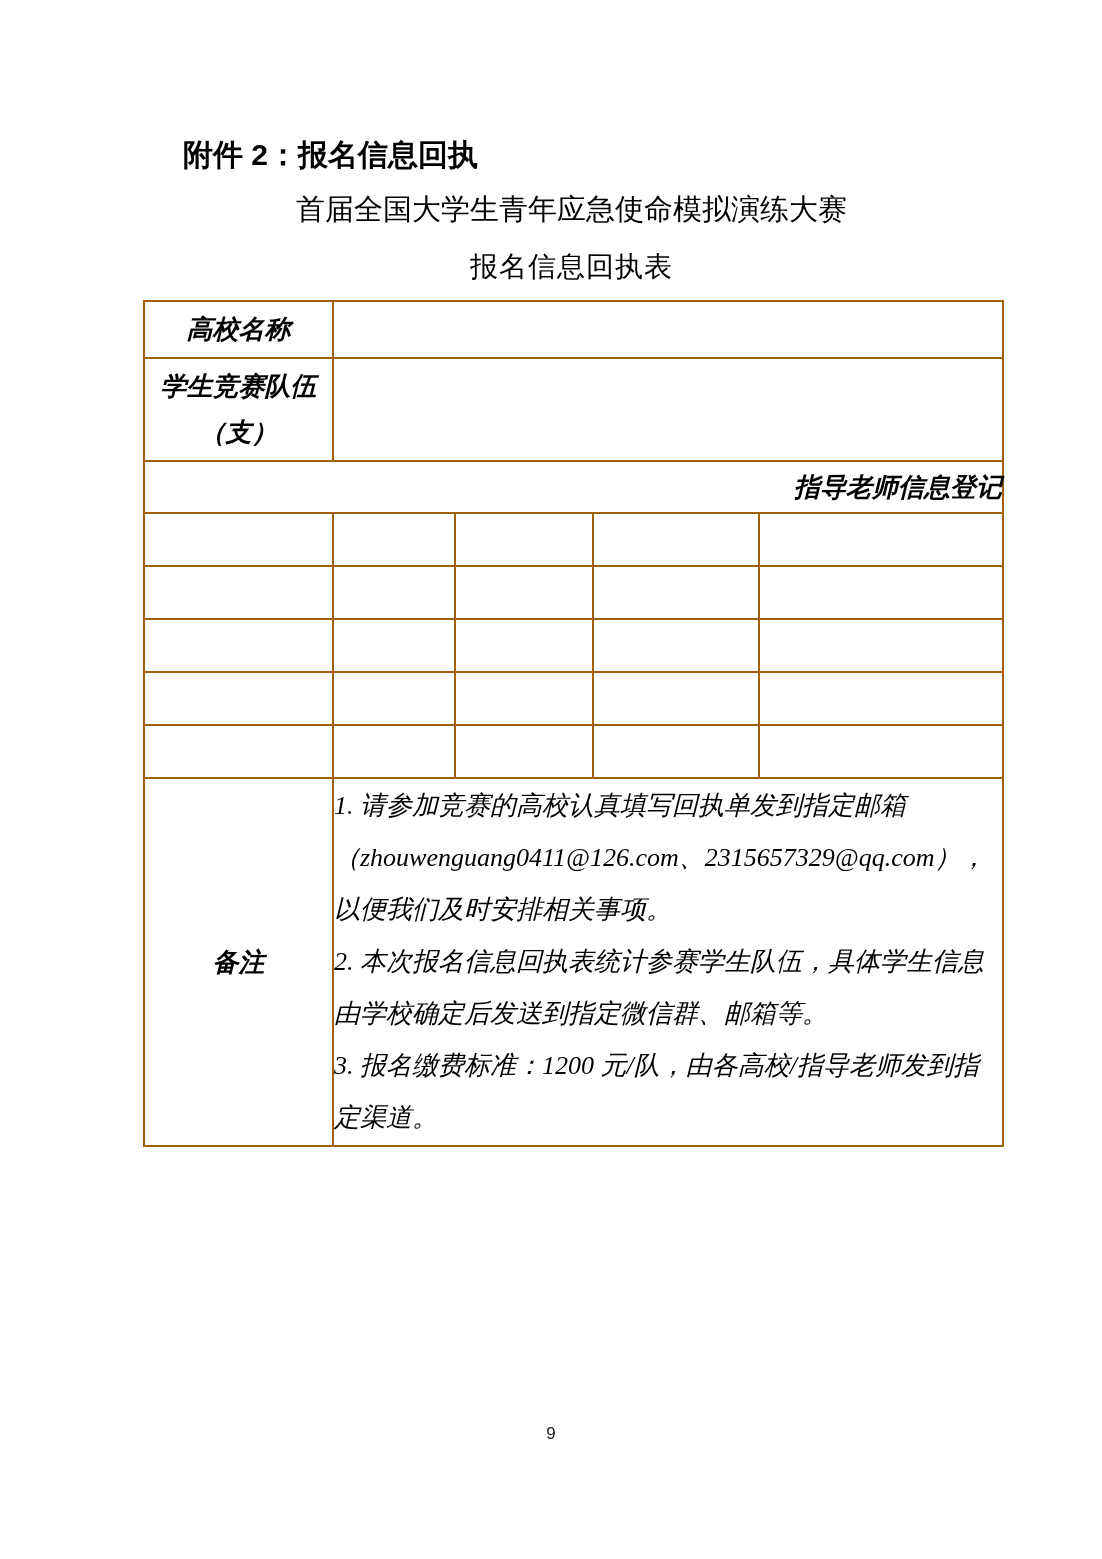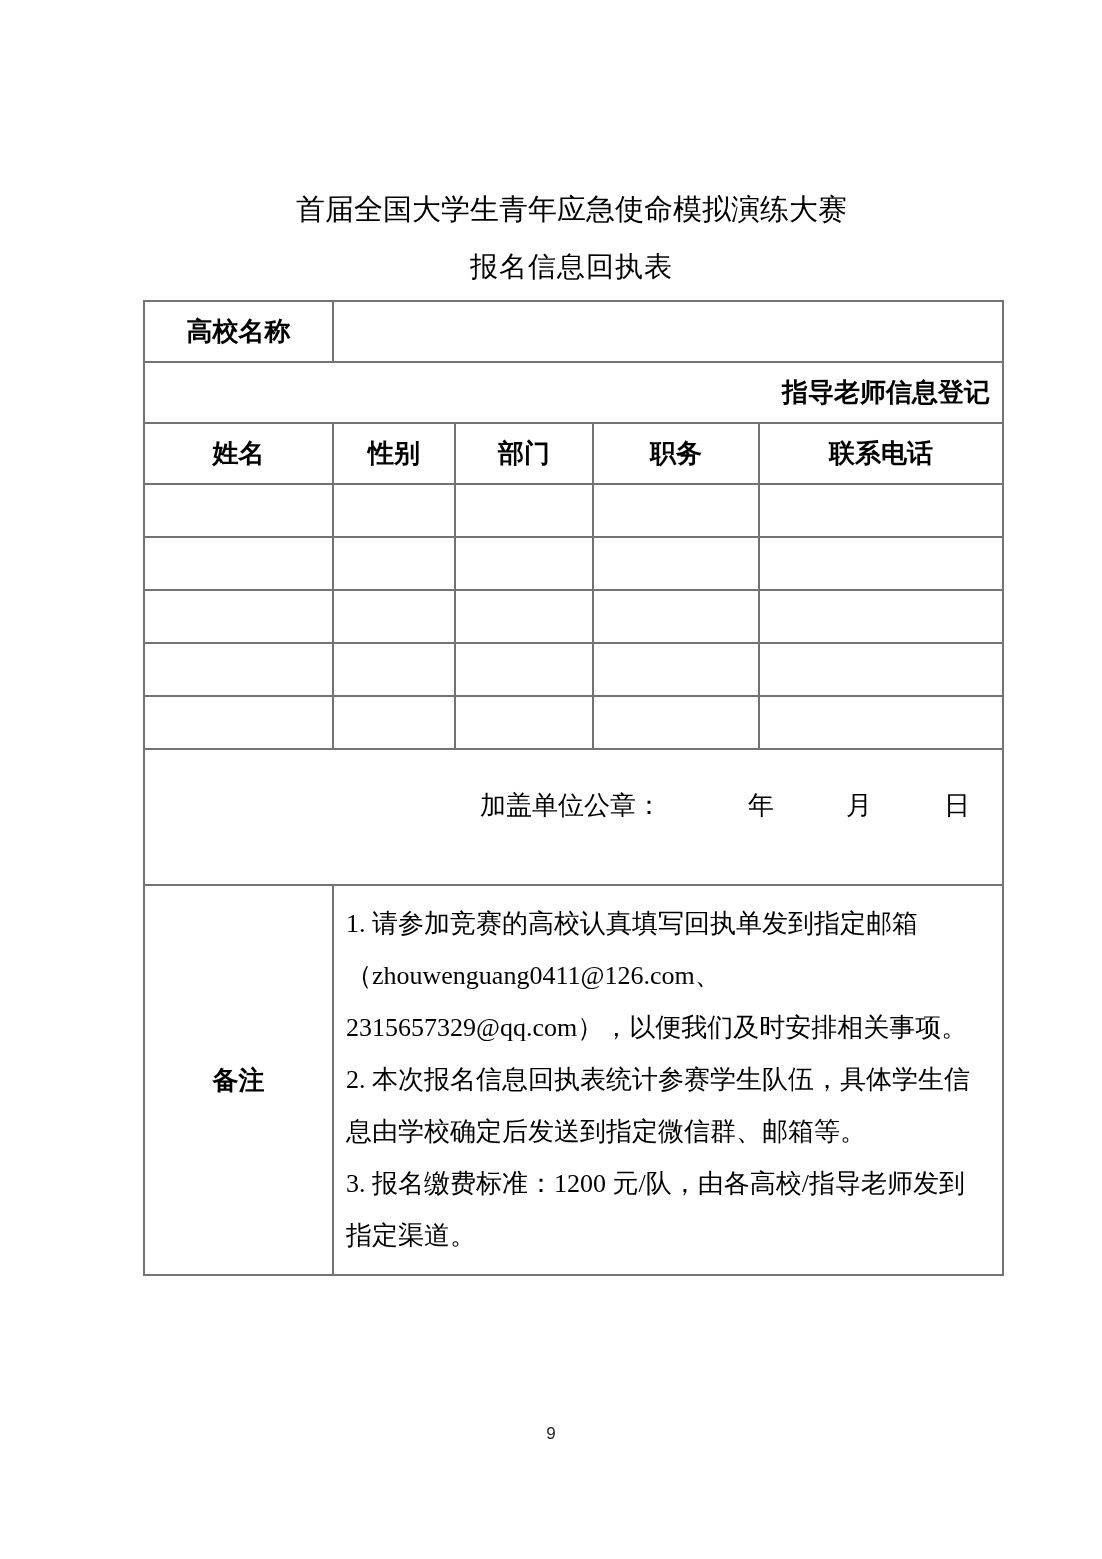--- a/index.html
+++ b/index.html
@@ -48,23 +48,24 @@
   table.form-table {
     position: absolute;
     left: 143px;
     top: 300px;
     width: 859px;
     border-collapse: collapse;
     table-layout: fixed;
     font-family: "Liberation Serif", serif;
   }
   table.form-table td {
-    border: 2px solid #737373;
-    padding: 12px;
+    border: 2px solid #a16207;
+    padding: 0;
     vertical-align: middle;
+    font-style: italic;
   }
   .label-cell {
     text-align: center;
     font-weight: bold;
     font-size: 26px;
   }
   .row-university td     { height: 57px; }
   .row-teamcount td      { height: 103px; }
   .row-section td        { height: 52px; text-align: right; }
   .row-colheads td       { height: 55px; }
@@ -106,98 +107,89 @@
     font-family: "Liberation Sans", sans-serif;
     font-size: 17px;
     color: #222222;
   }
 </style>
 </head>
 <body>
 
 <div class="page">
 
+  <div class="attachment-title">附件 2：报名信息回执</div>
   <div class="event-title">首届全国大学生青年应急使命模拟演练大赛</div>
   <div class="form-title">报名信息回执表</div>
 
   <table class="form-table">
     <colgroup>
       <col style="width:189px">
       <col style="width:122px">
       <col style="width:138px">
       <col style="width:166px">
       <col style="width:244px">
     </colgroup>
 
     <tbody>
         <tr class="row-university">
       <td class="label-cell">高校名称</td>
       <td colspan="4"></td>
     </tr>
 
+    <tr class="row-teamcount">
+      <td class="label-cell">
+        <div class="teamcount-line">学生竞赛队伍</div>
+        <div class="teamcount-line">（支）</div>
+      </td>
+      <td colspan="4"></td>
+    </tr>
 
     <tr class="row-section">
       <td colspan="5" class="label-cell">指导老师信息登记</td>
     </tr>
 
-    <tr class="row-colheads">
-      <td class="label-cell">姓名</td>
-      <td class="label-cell">性别</td>
-      <td class="label-cell">部门</td>
-      <td class="label-cell">职务</td>
-      <td class="label-cell">联系电话</td>
-    </tr>
-
-    <tr class="row-blank">
-      <td></td>
-      <td></td>
-      <td></td>
-      <td></td>
-      <td></td>
-    </tr>
-    <tr class="row-blank">
-      <td></td>
-      <td></td>
-      <td></td>
-      <td></td>
-      <td></td>
-    </tr>
-    <tr class="row-blank">
-      <td></td>
-      <td></td>
-      <td></td>
-      <td></td>
-      <td></td>
-    </tr>
-    <tr class="row-blank">
-      <td></td>
-      <td></td>
-      <td></td>
-      <td></td>
-      <td></td>
-    </tr>
-    <tr class="row-blank">
-      <td></td>
-      <td></td>
-      <td></td>
-      <td></td>
-      <td></td>
-    </tr>
-
-
-    <tr class="row-stamp">
-      <td colspan="5" class="stamp-cell">
-        <div class="stamp-inner">
-          <span class="stamp-label">加盖单位公章：</span>
-          <span class="stamp-unit">年</span>
-          <span class="stamp-unit">月</span>
-          <span class="stamp-unit">日</span>
-        </div>
-      </td>
-    </tr>
+
+    <tr class="row-blank">
+      <td></td>
+      <td></td>
+      <td></td>
+      <td></td>
+      <td></td>
+    </tr>
+    <tr class="row-blank">
+      <td></td>
+      <td></td>
+      <td></td>
+      <td></td>
+      <td></td>
+    </tr>
+    <tr class="row-blank">
+      <td></td>
+      <td></td>
+      <td></td>
+      <td></td>
+      <td></td>
+    </tr>
+    <tr class="row-blank">
+      <td></td>
+      <td></td>
+      <td></td>
+      <td></td>
+      <td></td>
+    </tr>
+    <tr class="row-blank">
+      <td></td>
+      <td></td>
+      <td></td>
+      <td></td>
+      <td></td>
+    </tr>
+
+
 
     <tr class="row-remarks">
       <td class="label-cell">备注</td>
       <td colspan="4" class="remarks-content-cell">
         <p>1. 请参加竞赛的高校认真填写回执单发到指定邮箱（zhouwenguang0411@126.com、2315657329@qq.com），以便我们及时安排相关事项。</p>
         <p>2. 本次报名信息回执表统计参赛学生队伍，具体学生信息由学校确定后发送到指定微信群、邮箱等。</p>
         <p>3. 报名缴费标准：1200 元/队，由各高校/指导老师发到指定渠道。</p>
       </td>
     </tr>
   </tbody>

